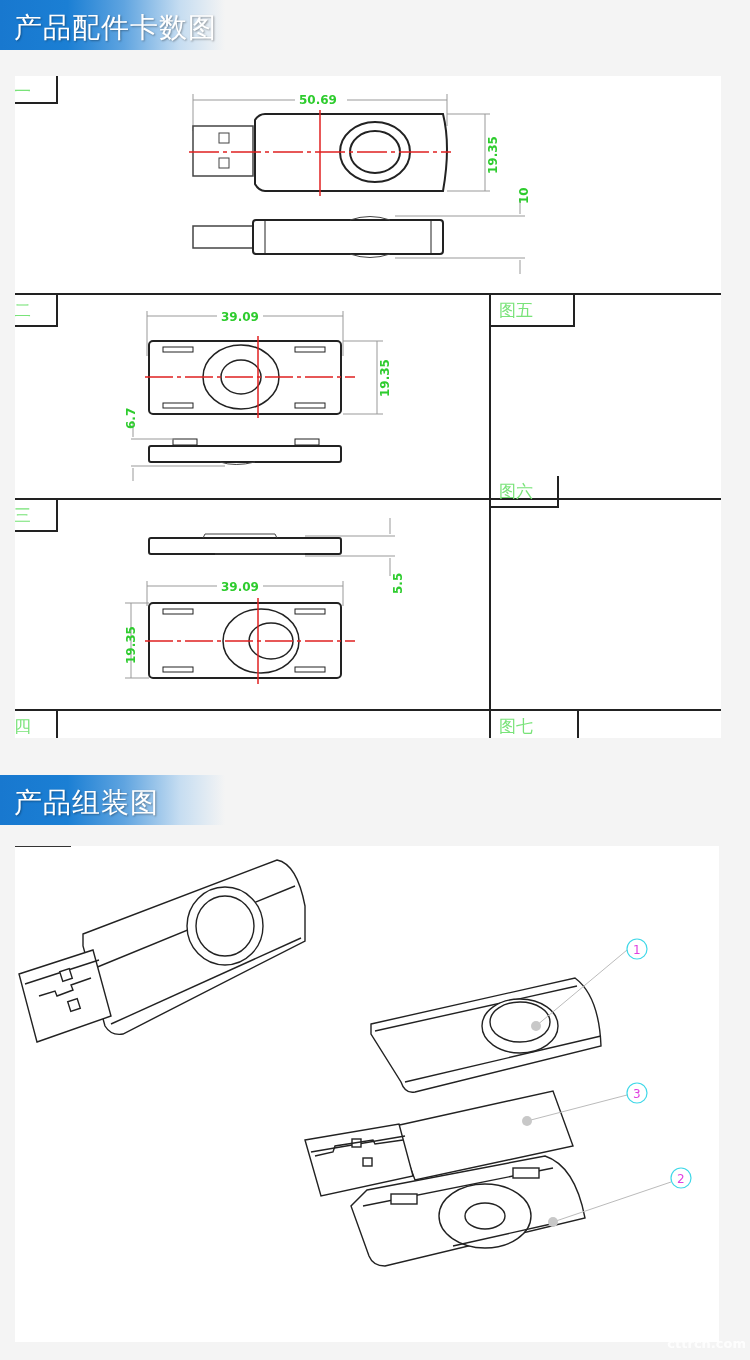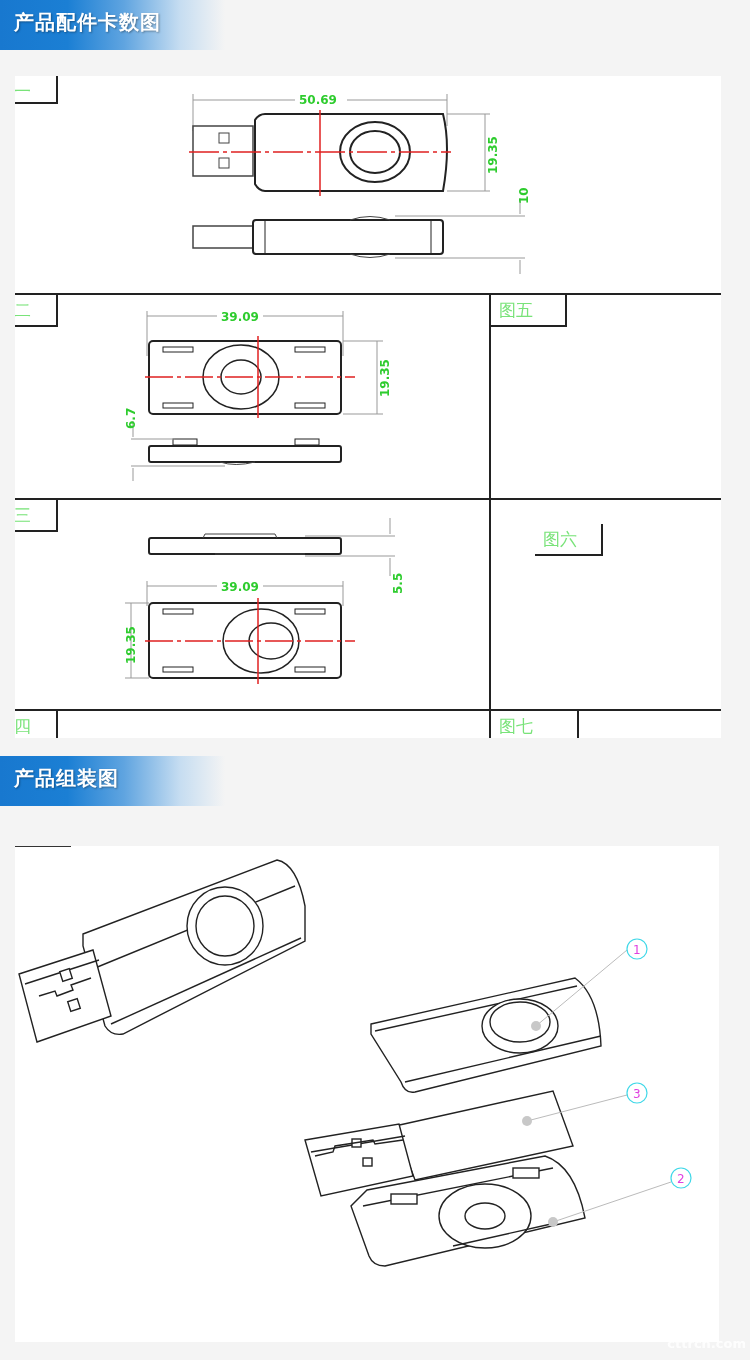--- a/index.html
+++ b/index.html
@@ -5,24 +5,23 @@
     * { box-sizing: border-box; margin: 0; padding: 0; }
     html, body { width: 750px; height: 1360px; background: #f4f4f4; overflow: hidden; }
     body { position: relative; font-family: "DejaVu Sans", sans-serif; }
 
     .section-header {
       position: absolute; left: 0; width: 225px; height: 50px;
       background: linear-gradient(to right, #1878cf 0%, #1b7fd4 30%, #5fa4e0 55%, #c6ddf1 80%, rgba(244,244,244,0) 100%);
     }
     .section-header span {
       position: absolute; left: 14px; top: 9px;
-      color: #ffffff; font-size: 20px; letter-spacing: 1px;
+      color: #ffffff; font-size: 28px; letter-spacing: 1px;
       text-shadow: 1px 1px 2px rgba(0,0,0,0.35);
       white-space: nowrap;
-      font-weight: bold;
     }
 
     .panel {
       position: absolute; background: #ffffff;
     }
     .label-box {
       position: absolute; height: 32px; border-right: 2px solid #222; border-bottom: 2px solid #222;
       color: #79e379; font-size: 17px; font-family: "DejaVu Serif", serif;
       padding: 4px 0 0 8px; overflow: hidden; white-space: nowrap;
     }
@@ -48,22 +47,22 @@
 
   <div class="hline" style="left:0; top:217px; width:706px;"></div>
   <div class="hline" style="left:0; top:422px; width:706px;"></div>
   <div class="hline" style="left:0; top:633px; width:706px;"></div>
   <div class="vline" style="left:474px; top:217px; height:445px;"></div>
 
   <div class="label-box" style="left:0; top:0; width:43px; height:28px; padding-left:0;"><span style="margin-left:-18px;">图一</span></div>
   <div class="label-box" style="left:0; top:219px; width:43px; padding-left:0;"><span style="margin-left:-18px;">图二</span></div>
   <div class="label-box" style="left:0; top:424px; width:43px; padding-left:0;"><span style="margin-left:-18px;">图三</span></div>
   <div class="label-box" style="left:0; top:635px; width:43px; height:27px; border-bottom:none; padding-left:0;"><span style="margin-left:-18px;">图四</span></div>
-  <div class="label-box" style="left:476px; top:219px; width:76px;"><span>图五</span></div>
-  <div class="label-box" style="left:476px; top:448px; width:68px;margin-left:44px;"><span>图六</span></div>
+  <div class="label-box" style="left:476px; top:219px; width:84px;"><span>图五</span></div>
+  <div class="label-box" style="left:476px; top:400px; width:68px;"><span>图六</span></div>
   <div class="label-box" style="left:476px; top:635px; width:88px; height:27px; border-bottom:none;"><span>图七</span></div>
 
   <svg style="position:absolute; left:170px; top:10px;" width="360" height="200" viewBox="0 0 360 200">
 
     <line x1="8" y1="14" x2="262" y2="14" stroke="#999" stroke-width="1"></line>
     <line x1="8" y1="8" x2="8" y2="45" stroke="#999" stroke-width="1"></line>
     <line x1="262" y1="8" x2="262" y2="40" stroke="#999" stroke-width="1"></line>
     <rect x="110" y="6" width="52" height="14" fill="#fff"></rect>
     <text class="dim" x="114" y="18">50.69</text>
 
@@ -149,21 +148,21 @@
     <ellipse cx="166" cy="135" rx="22" ry="18" fill="none" stroke="#222" stroke-width="1.5"></ellipse>
     <line x1="40" y1="135" x2="250" y2="135" stroke="#e02020" stroke-width="1.5" stroke-dasharray="28,4,4,4"></line>
     <line x1="153" y1="92" x2="153" y2="178" stroke="#e02020" stroke-width="1.5"></line>
     <line x1="20" y1="97" x2="44" y2="97" stroke="#999"></line>
     <line x1="20" y1="172" x2="44" y2="172" stroke="#999"></line>
     <line x1="26" y1="97" x2="26" y2="172" stroke="#999"></line>
     <text class="dim" transform="translate(30,158) rotate(-90)">19.35</text>
   </svg>
 </div>
 
-<div class="section-header" style="top:756px;text-align:center;">
+<div class="section-header" style="top:775px;text-align:center;">
   <span>产品组装图</span>
 </div>
 
 <div class="panel" style="left:15px; top:846px; width:704px; height:496px;">
   <div class="hline" style="left:0; top:0; width:56px; height:1px; background:#333;"></div>
 
   <svg style="position:absolute; left:0; top:0;" width="704" height="496" viewBox="0 0 704 496">
 
     <g fill="#fff" stroke="#222" stroke-width="1.4">
       <path d="M68 88 L262 14 Q282 18 290 60 L290 95 L108 188 Q96 190 90 180 L68 100 Z"></path>

